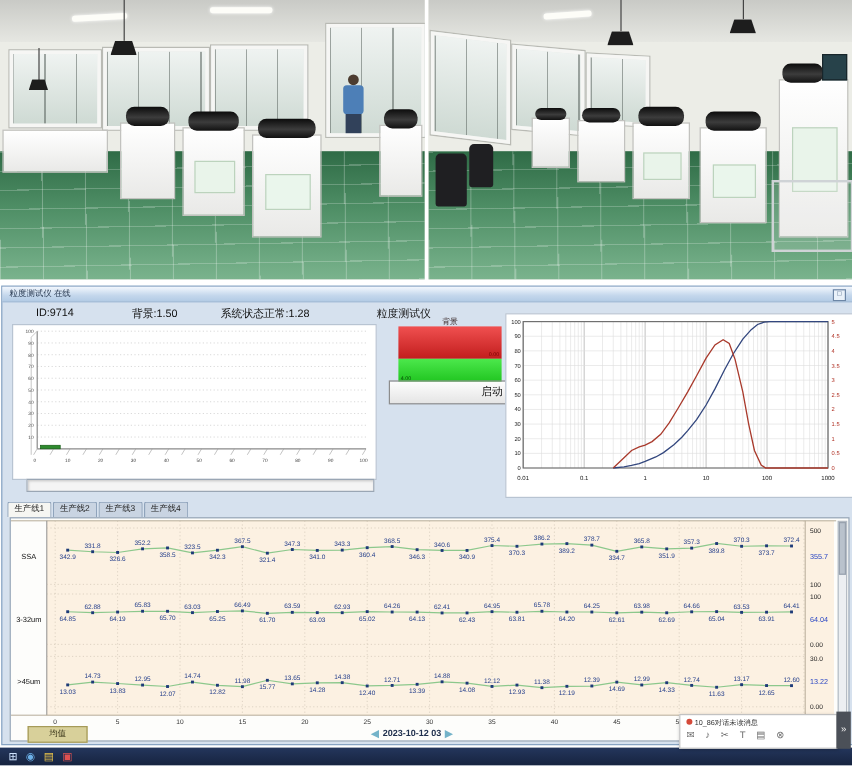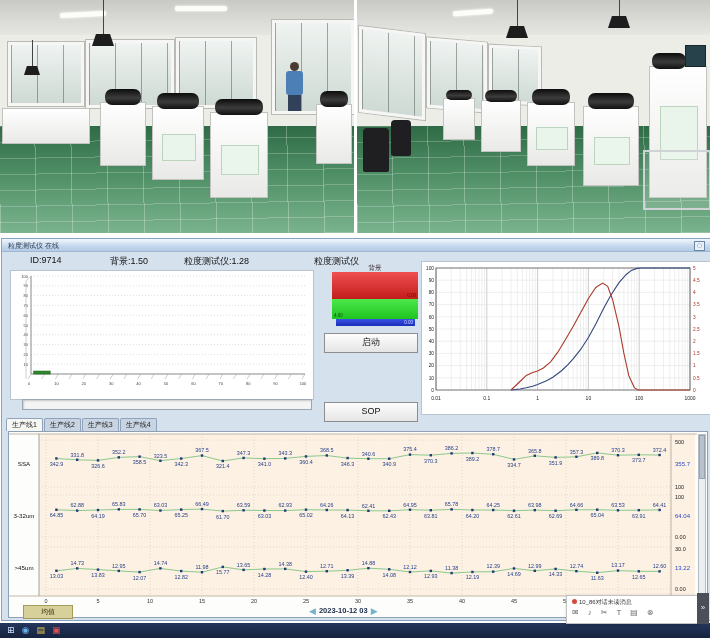--- a/index.html
+++ b/index.html
@@ -160,21 +160,21 @@
 </div>
 
 <div id="app-window" class="abs">
   <div id="titlebar" class="abs">
     <span>粒度测试仪 在线</span>
     <span id="win-restore" class="abs">▢</span>
   </div>
 
   <span class="status-item" style="left:28px;">ID:9714</span>
   <span class="status-item" style="left:108px;">背景:1.50</span>
-  <span class="status-item" style="left:182px;">粒度测试仪:1.28</span>
+  <span class="status-item" style="left:182px;">系统状态正常:1.28</span>
   <span class="status-item" style="left:312px;">粒度测试仪</span>
 
   <div id="left-chart-box" class="abs">
     <svg id="left-chart" width="300" height="126">
         <line x1="20" y1="93.2" x2="294" y2="93.2" stroke="#bfbfbf" stroke-width="0.5" stroke-dasharray="1,2"></line>
         <text x="17" y="94.7" font-size="4" fill="#444" text-anchor="end">10</text>
         <line x1="20" y1="83.4" x2="294" y2="83.4" stroke="#bfbfbf" stroke-width="0.5" stroke-dasharray="1,2"></line>
         <text x="17" y="84.9" font-size="4" fill="#444" text-anchor="end">20</text>
         <line x1="20" y1="73.6" x2="294" y2="73.6" stroke="#bfbfbf" stroke-width="0.5" stroke-dasharray="1,2"></line>
         <text x="17" y="75.1" font-size="4" fill="#444" text-anchor="end">30</text>
@@ -239,22 +239,21 @@
       <span class="rgb-val" style="right:2px;bottom:1px;color:#7a0000;">0.00</span>
     </div>
     <div id="rgb-green">
       <span class="rgb-val" style="left:2px;bottom:1px;color:#064d06;">4.00</span>
     </div>
     <div id="rgb-blue">
       <span class="rgb-val" style="right:2px;top:1px;color:#cfd8ff;">0.00</span>
     </div>
   </div>
 
-  <div class="btn" style="top:94px;">启动</div>
-  <div class="btn" style="top:163px;">SOP</div>
+  <div class="btn" style="top:78px;padding-left:39px;">启动</div>
 
   <div id="right-chart-box" class="abs">
     <svg id="dist-chart" width="286" height="150">
         <line x1="14" y1="6" x2="14" y2="128" stroke="#a8a8a8" stroke-width="0.6"></line>
         <line x1="29.292323779730246" y1="6" x2="29.292323779730246" y2="128" stroke="#dedede" stroke-width="0.5"></line>
         <line x1="38.23775973975885" y1="6" x2="38.23775973975885" y2="128" stroke="#dedede" stroke-width="0.5"></line>
         <line x1="44.58464755946049" y1="6" x2="44.58464755946049" y2="128" stroke="#dedede" stroke-width="0.5"></line>
         <line x1="49.50767622026975" y1="6" x2="49.50767622026975" y2="128" stroke="#dedede" stroke-width="0.5"></line>
         <line x1="53.5300835194891" y1="6" x2="53.5300835194891" y2="128" stroke="#dedede" stroke-width="0.5"></line>
         <line x1="56.93098043272425" y1="6" x2="56.93098043272425" y2="128" stroke="#dedede" stroke-width="0.5"></line>

